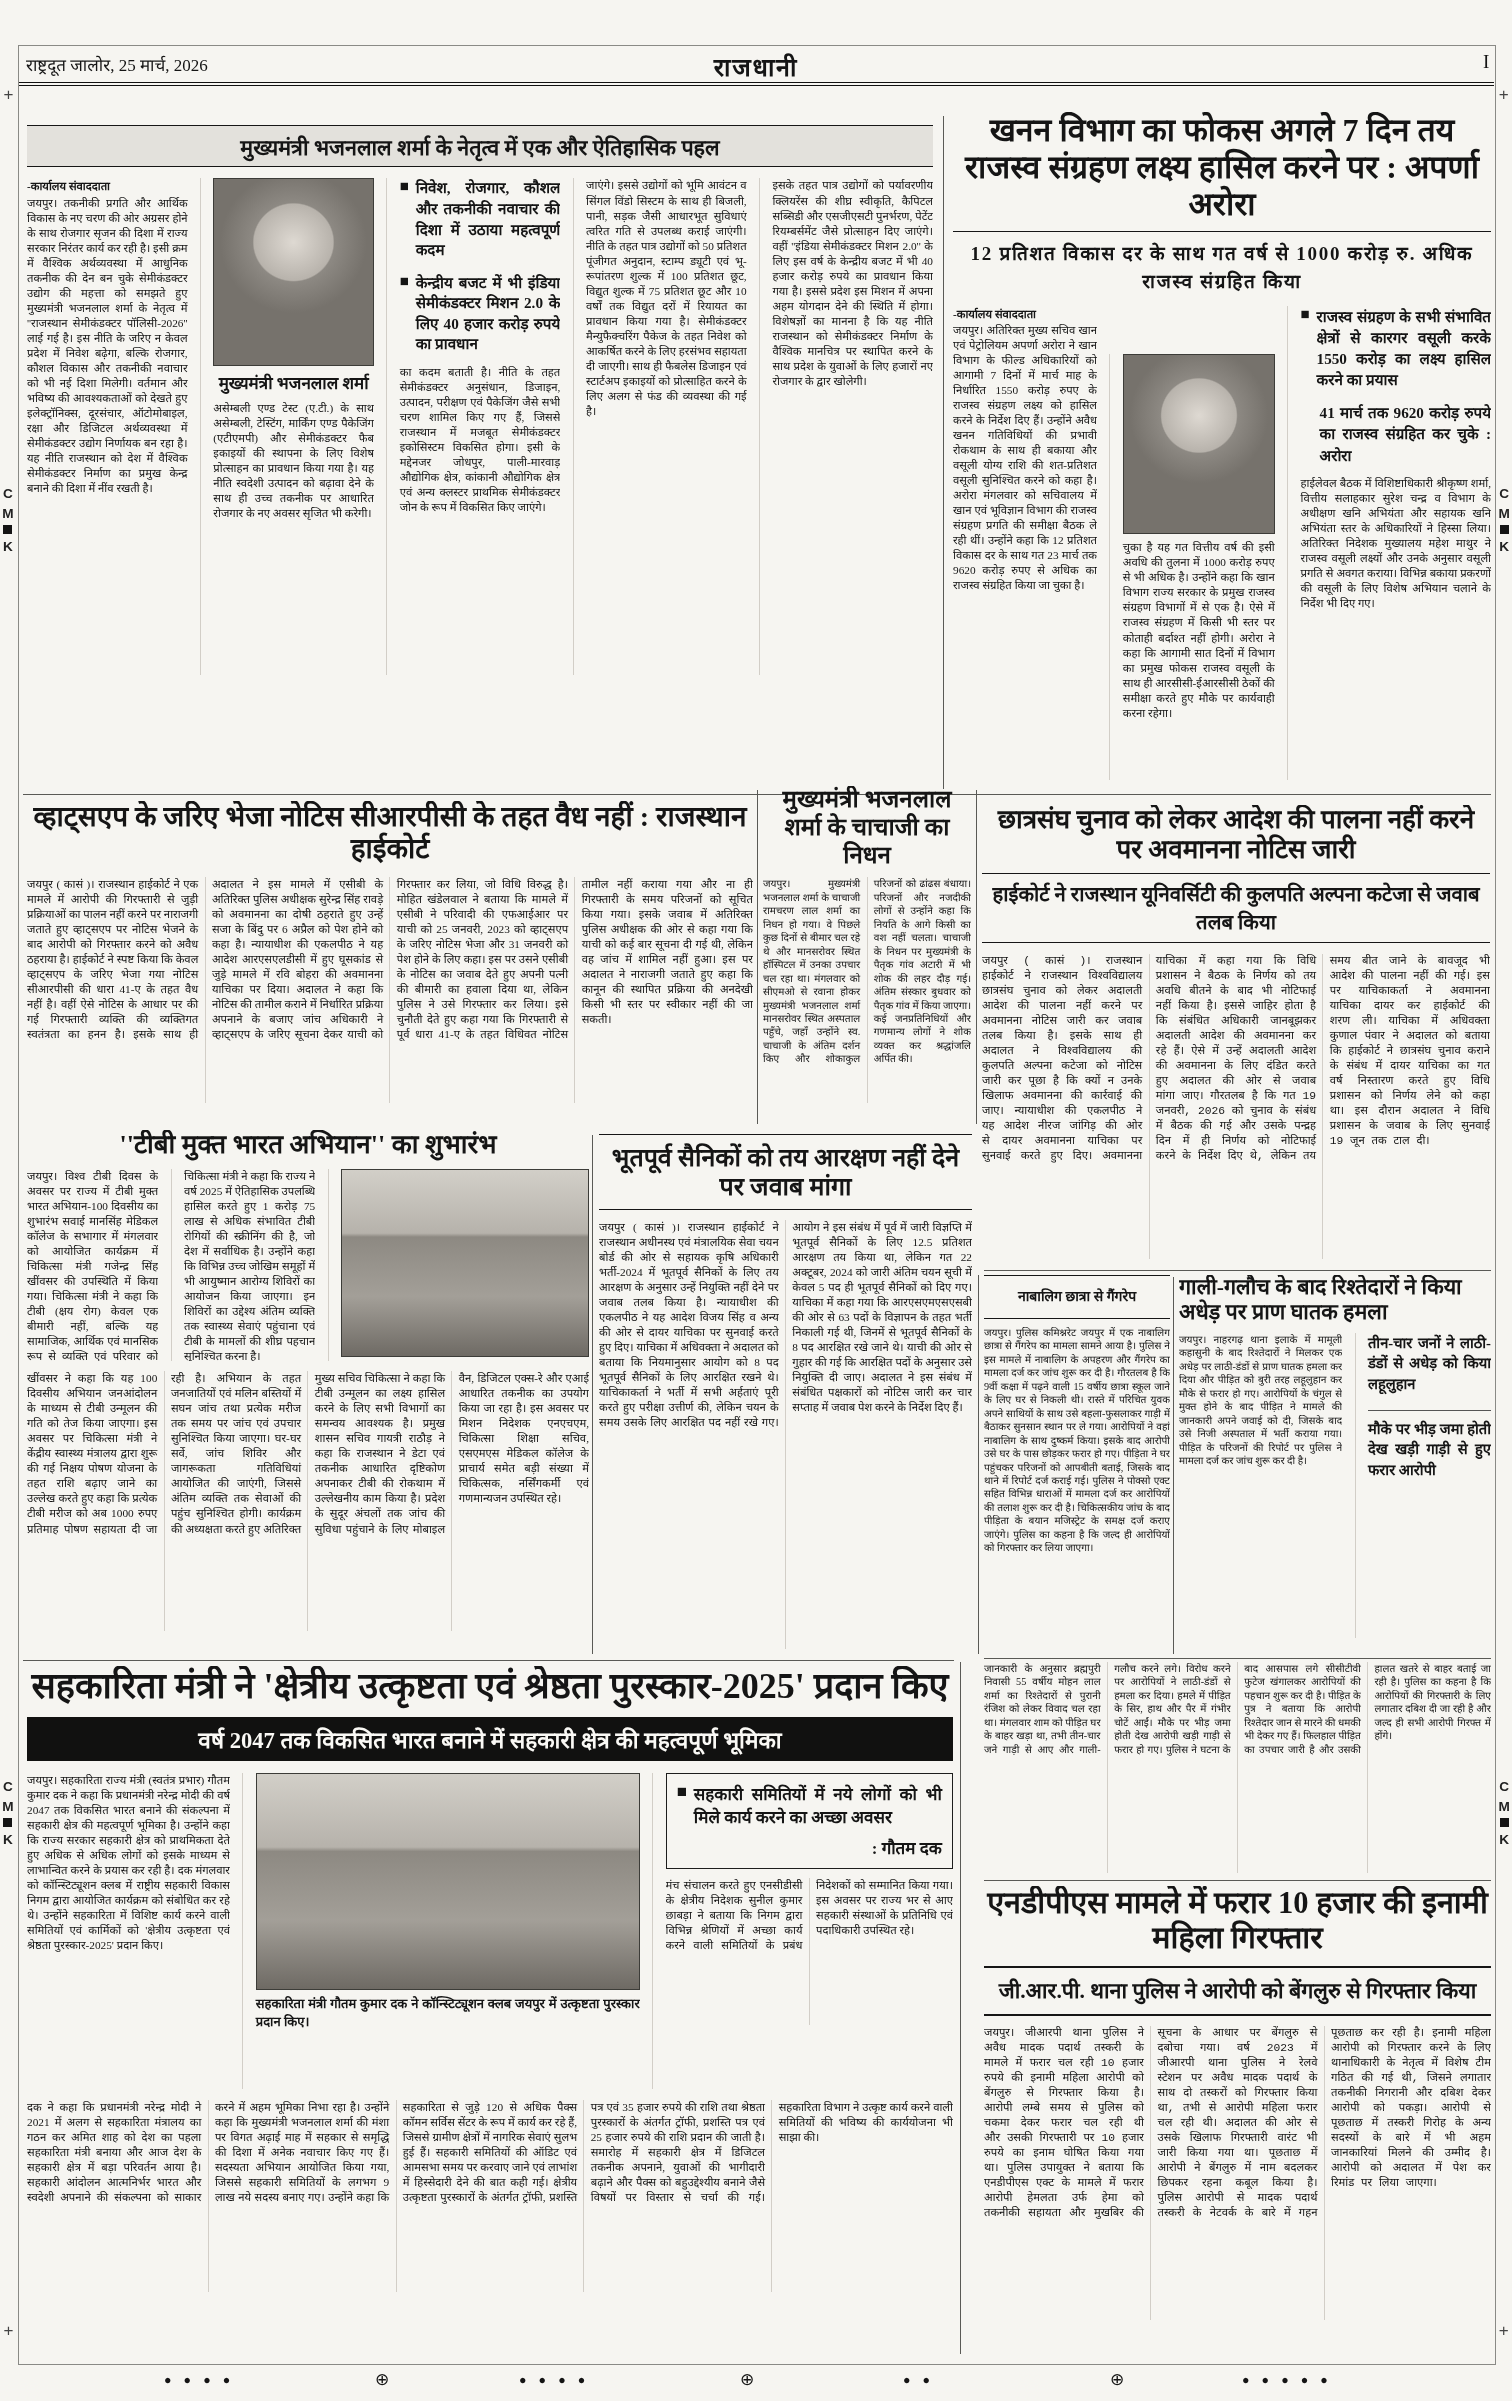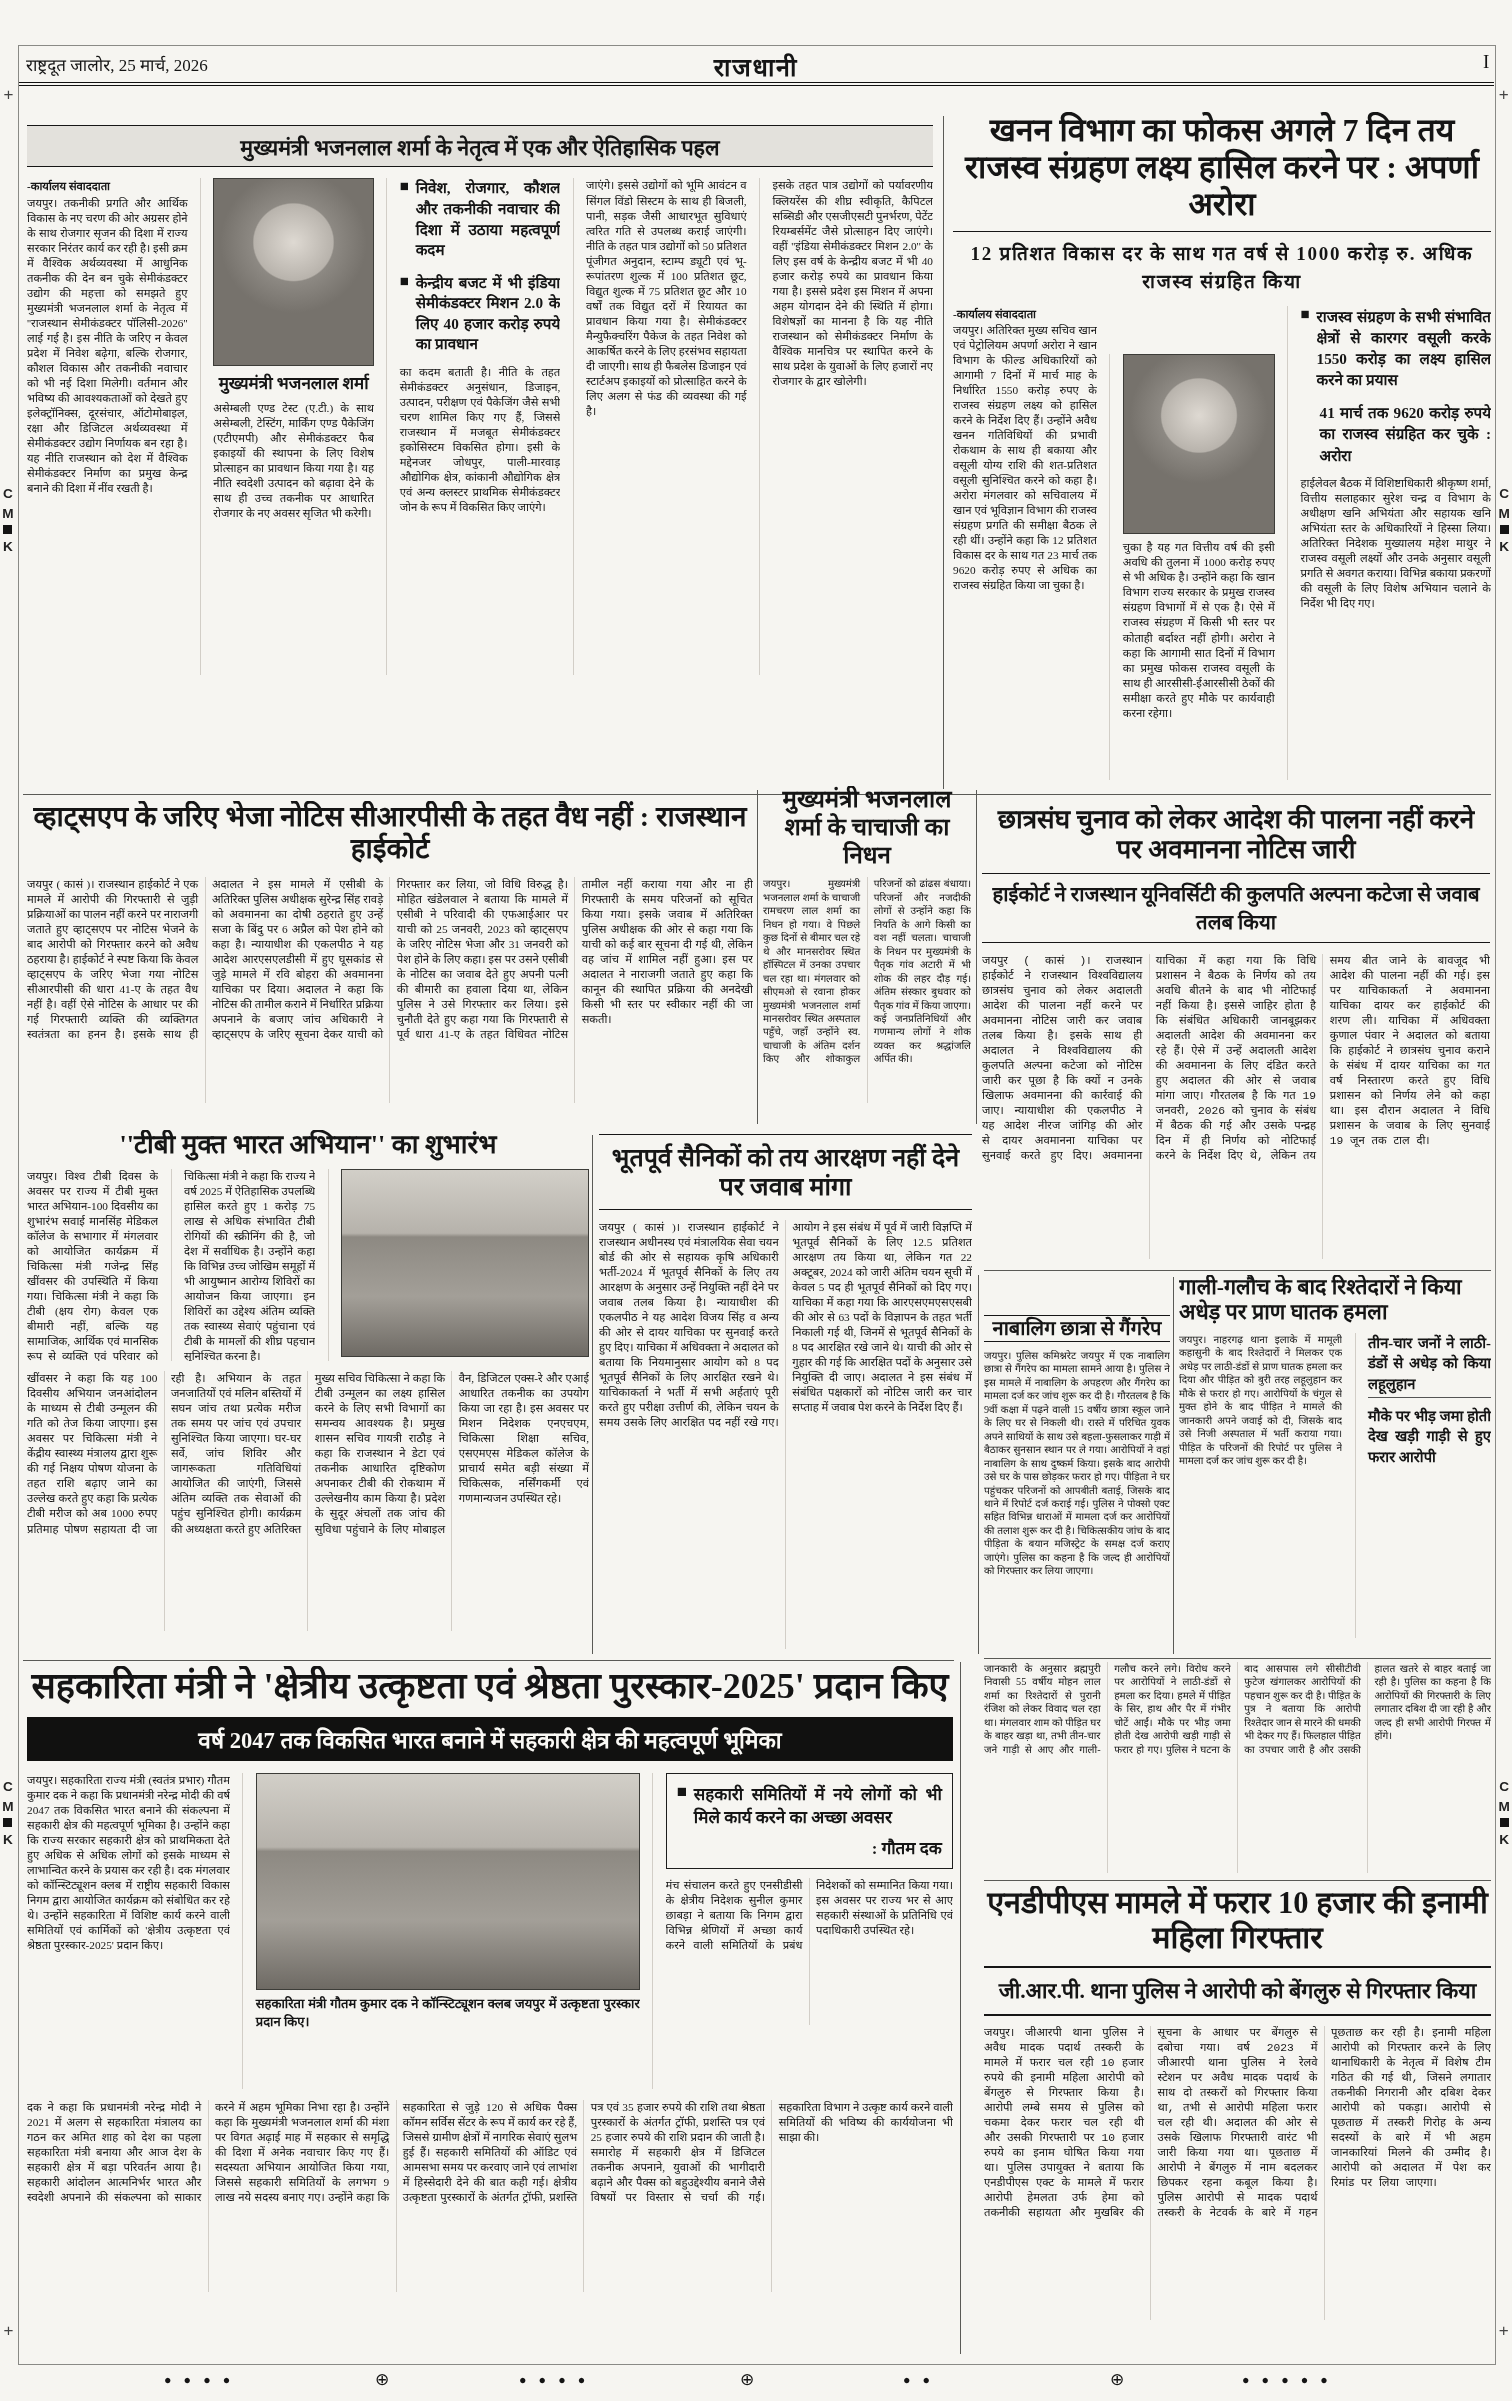--- a/index.html
+++ b/index.html
@@ -153,35 +153,35 @@
 
   <section class="art" style="left:599px;top:1134px;width:373px;height:522px;">
     <h1 class="h-center" style="font-size:25px;border-top:1.7px solid #161616;border-bottom:1.7px solid #161616;padding:8px 3.4px;">भूतपूर्व सैनिकों को तय आरक्षण नहीं देने पर जवाब मांगा</h1>
     <div class="body-txt cols-2" style="margin-top:10.2px;height:429px;overflow:hidden;">जयपुर ( कासं )। राजस्थान हाईकोर्ट ने राजस्थान अधीनस्थ एवं मंत्रालयिक सेवा चयन बोर्ड की ओर से सहायक कृषि अधिकारी भर्ती-2024 में भूतपूर्व सैनिकों के लिए तय आरक्षण के अनुसार उन्हें नियुक्ति नहीं देने पर जवाब तलब किया है। न्यायाधीश की एकलपीठ ने यह आदेश विजय सिंह व अन्य की ओर से दायर याचिका पर सुनवाई करते हुए दिए। याचिका में अधिवक्ता ने अदालत को बताया कि नियमानुसार आयोग को 8 पद भूतपूर्व सैनिकों के लिए आरक्षित रखने थे। याचिकाकर्ता ने भर्ती में सभी अर्हताएं पूरी करते हुए परीक्षा उत्तीर्ण की, लेकिन चयन के समय उसके लिए आरक्षित पद नहीं रखे गए। आयोग ने इस संबंध में पूर्व में जारी विज्ञप्ति में भूतपूर्व सैनिकों के लिए 12.5 प्रतिशत आरक्षण तय किया था, लेकिन गत 22 अक्टूबर, 2024 को जारी अंतिम चयन सूची में केवल 5 पद ही भूतपूर्व सैनिकों को दिए गए। याचिका में कहा गया कि आरएसएमएसएसबी की ओर से 63 पदों के विज्ञापन के तहत भर्ती निकाली गई थी, जिनमें से भूतपूर्व सैनिकों के 8 पद आरक्षित रखे जाने थे। याची की ओर से गुहार की गई कि आरक्षित पदों के अनुसार उसे नियुक्ति दी जाए। अदालत ने इस संबंध में संबंधित पक्षकारों को नोटिस जारी कर चार सप्ताह में जवाब पेश करने के निर्देश दिए हैं।</div>
   </section>
 
   <div class="rule-v" style="left:978px;top:1275px;height:379px;"></div>
   <div class="rule-h" style="left:984px;top:1270px;width:507px;"></div>
 
   <section class="art" style="left:984px;top:1275px;width:186px;height:379px;">
-    <h1 class="h-center" style="font-size:20px;border-top:1.1px solid #161616;border-bottom:1.1px solid #161616;padding:1px 0;margin-top:40px;">नाबालिग छात्रा से गैंगरेप</h1>
+    <h1 class="h-center" style="font-size:14px;border-top:1.1px solid #161616;border-bottom:1.1px solid #161616;padding:13px 0;">नाबालिग छात्रा से गैंगरेप</h1>
     <div class="small-txt" style="margin-top:6.8px;height:305px;overflow:hidden;">जयपुर। पुलिस कमिश्नरेट जयपुर में एक नाबालिग छात्रा से गैंगरेप का मामला सामने आया है। पुलिस ने इस मामले में नाबालिग के अपहरण और गैंगरेप का मामला दर्ज कर जांच शुरू कर दी है। गौरतलब है कि 9वीं कक्षा में पढ़ने वाली 15 वर्षीय छात्रा स्कूल जाने के लिए घर से निकली थी। रास्ते में परिचित युवक अपने साथियों के साथ उसे बहला-फुसलाकर गाड़ी में बैठाकर सुनसान स्थान पर ले गया। आरोपियों ने वहां नाबालिग के साथ दुष्कर्म किया। इसके बाद आरोपी उसे घर के पास छोड़कर फरार हो गए। पीड़िता ने घर पहुंचकर परिजनों को आपबीती बताई, जिसके बाद थाने में रिपोर्ट दर्ज कराई गई। पुलिस ने पोक्सो एक्ट सहित विभिन्न धाराओं में मामला दर्ज कर आरोपियों की तलाश शुरू कर दी है। चिकित्सकीय जांच के बाद पीड़िता के बयान मजिस्ट्रेट के समक्ष दर्ज कराए जाएंगे। पुलिस का कहना है कि जल्द ही आरोपियों को गिरफ्तार कर लिया जाएगा।</div>
   </section>
 
   <div class="rule-v" style="left:1173px;top:1277px;height:377px;"></div>
 
   <section class="art" style="left:1179px;top:1275px;width:312px;height:379px;">
     <h1 class="h-center" style="font-size:21.5px;text-align:left;">गाली-गलौच के बाद रिश्तेदारों ने किया अधेड़ पर प्राण घातक हमला</h1>
     <div class="flex-row" style="margin-top:8px;height:305px;">
       <div class="fcol">
         <div class="small-txt">जयपुर। नाहरगढ़ थाना इलाके में मामूली कहासुनी के बाद रिश्तेदारों ने मिलकर एक अधेड़ पर लाठी-डंडों से प्राण घातक हमला कर दिया और पीड़ित को बुरी तरह लहूलुहान कर मौके से फरार हो गए। आरोपियों के चंगुल से मुक्त होने के बाद पीड़ित ने मामले की जानकारी अपने जवाई को दी, जिसके बाद उसे निजी अस्पताल में भर्ती कराया गया। पीड़ित के परिजनों की रिपोर्ट पर पुलिस ने मामला दर्ज कर जांच शुरू कर दी है।</div>
       </div>
       <div class="fcol" style="flex:0 0 123px;">
         <div style="font-size:14.7px;font-weight:bold;line-height:1.4;text-align:justify;">तीन-चार जनों ने लाठी-डंडों से अधेड़ को किया लहूलुहान</div>
-        <div style="font-size:14.7px;font-weight:bold;line-height:1.4;text-align:justify;border-top:0.6px solid #555;margin-top:2px;padding-top:8px;">मौके पर भीड़ जमा होती देख खड़ी गाड़ी से हुए फरार आरोपी</div>
+        <div style="font-size:14.7px;font-weight:bold;line-height:1.4;text-align:justify;border-top:0.6px solid #555;margin-top:15px;padding-top:8px;">मौके पर भीड़ जमा होती देख खड़ी गाड़ी से हुए फरार आरोपी</div>
       </div>
     </div>
   </section>
 
   <div class="rule-h" style="left:984px;top:1658px;width:507px;"></div>
 
   <section class="art" style="left:984px;top:1662px;width:507px;height:215px;">
     <div class="small-txt cols-4" style="height:211px;overflow:hidden;">जानकारी के अनुसार ब्रह्मपुरी निवासी 55 वर्षीय मोहन लाल शर्मा का रिश्तेदारों से पुरानी रंजिश को लेकर विवाद चल रहा था। मंगलवार शाम को पीड़ित घर के बाहर खड़ा था, तभी तीन-चार जने गाड़ी से आए और गाली-गलौच करने लगे। विरोध करने पर आरोपियों ने लाठी-डंडों से हमला कर दिया। हमले में पीड़ित के सिर, हाथ और पैर में गंभीर चोटें आईं। मौके पर भीड़ जमा होती देख आरोपी खड़ी गाड़ी से फरार हो गए। पुलिस ने घटना के बाद आसपास लगे सीसीटीवी फुटेज खंगालकर आरोपियों की पहचान शुरू कर दी है। पीड़ित के पुत्र ने बताया कि आरोपी रिश्तेदार जान से मारने की धमकी भी देकर गए हैं। फिलहाल पीड़ित का उपचार जारी है और उसकी हालत खतरे से बाहर बताई जा रही है। पुलिस का कहना है कि आरोपियों की गिरफ्तारी के लिए लगातार दबिश दी जा रही है और जल्द ही सभी आरोपी गिरफ्त में होंगे।</div>
   </section>
 

